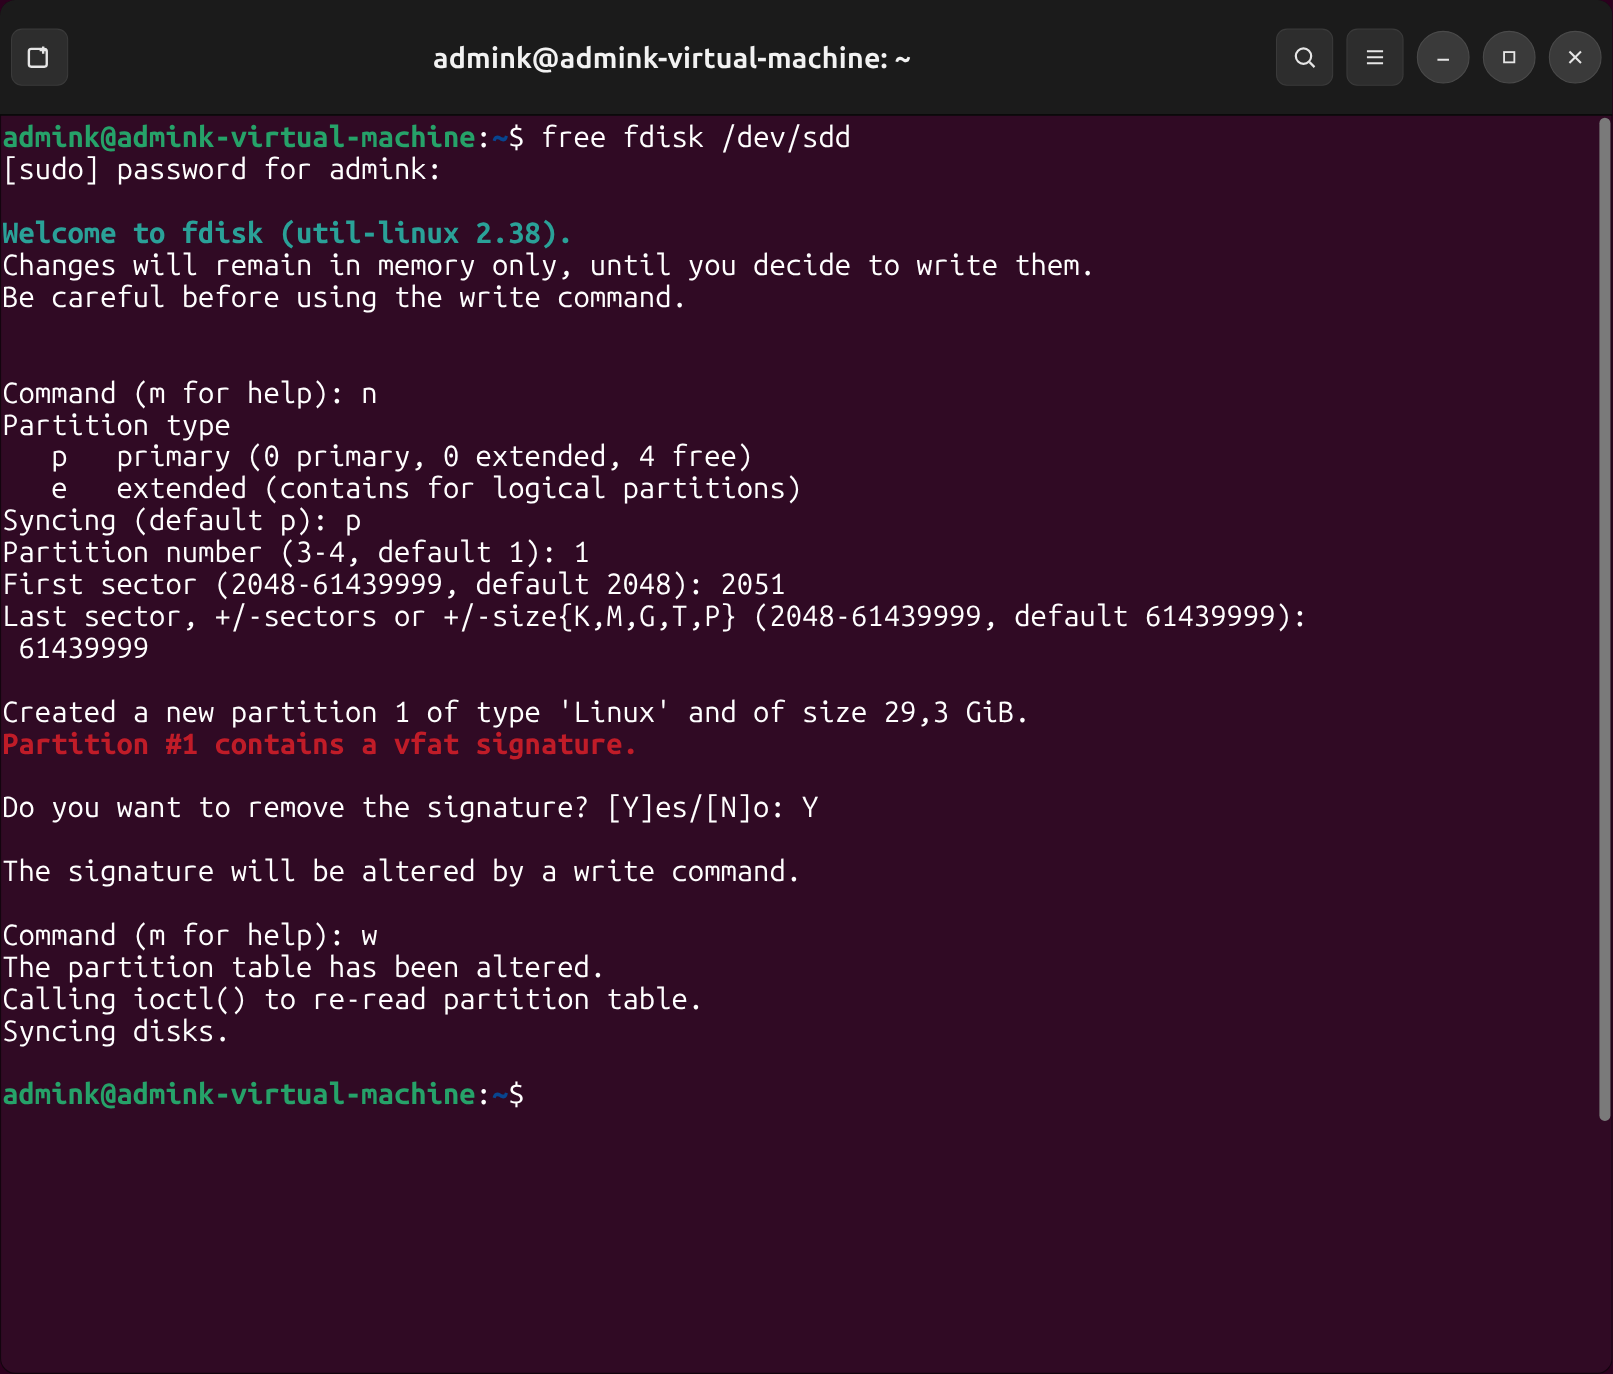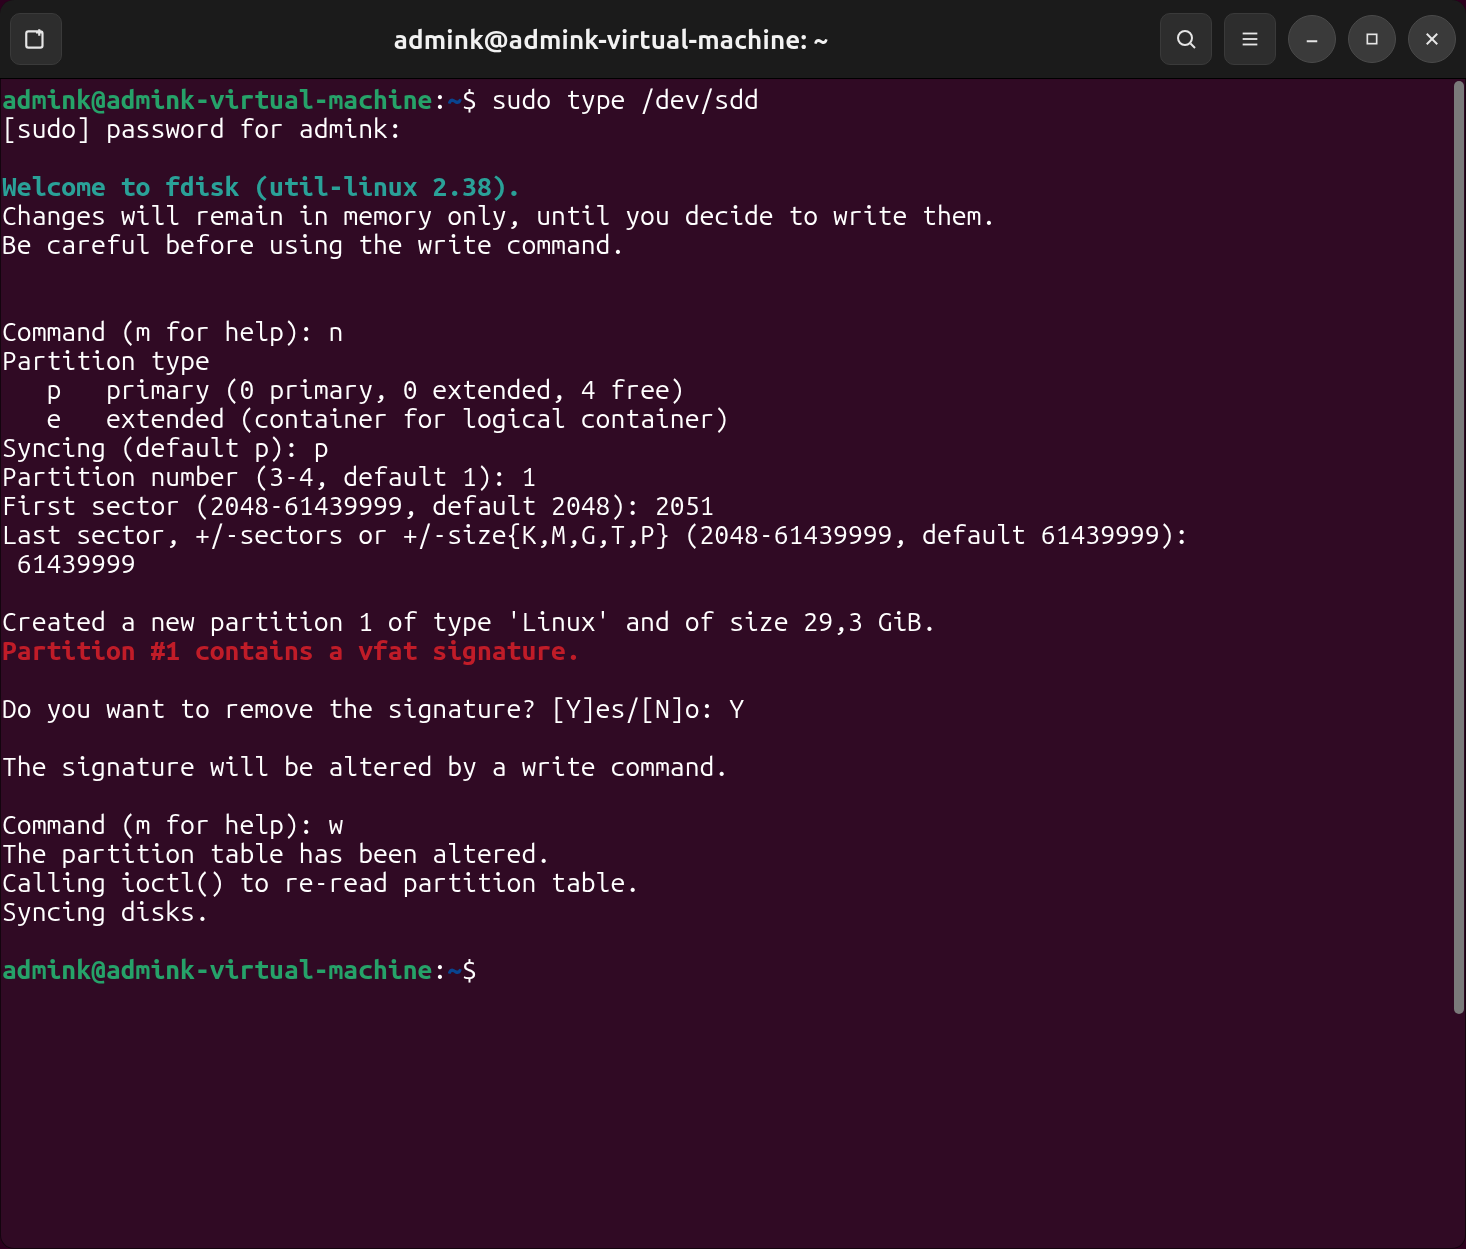--- a/index.html
+++ b/index.html
@@ -17,21 +17,21 @@
     border-radius:14px;
     overflow:hidden;
     box-shadow:0 0 0 1px rgba(0,0,0,.6) inset;
   }
   
   .titlebar{
     height:70px;
     background:#1b1b1b;
     display:flex;
     align-items:center;
-    padding:4px 10px;
+    padding:17px 10px;
     gap:10px;
     border-bottom:1px solid #000;
   }
   .tb-btn{
     height:52px;
     min-width:52px;
     border-radius:10px;
     background:#2d2d2d;
     display:flex;
     align-items:center;
@@ -138,32 +138,32 @@
       <div class="tb-round">
         <svg width="18" height="18" viewBox="0 0 24 24" fill="none" stroke="#e6e6e6" stroke-width="2.5">
           <line x1="5" y1="5" x2="19" y2="19"></line>
           <line x1="19" y1="5" x2="5" y2="19"></line>
         </svg>
       </div>
     </div>
   </div>
 
   <div class="term-wrap">
-    <div class="term"><span class="green">admink@admink-virtual-machine</span><span>:</span><span class="blue">~</span><span>$</span> <span>sudo type /dev/sdd</span>
+    <div class="term"><span class="green">admink@admink-virtual-machine</span><span>:</span><span class="blue">~</span><span>$</span> <span>free fdisk /dev/sdd</span>
 <span>[sudo] password for admink: </span>
 
 <span class="teal bold">Welcome to fdisk (util-linux 2.38).</span>
 <span>Changes will remain in memory only, until you decide to write them.</span>
 <span>Be careful before using the write command.</span>
 
 
 <span>Command (m for help): </span><span>n</span>
 <span>Partition type</span>
 <span>   p   primary (0 primary, 0 extended, 4 free)</span>
-<span>   e   extended (container for logical container)</span>
+<span>   e   extended (contains for logical partitions)</span>
 <span>Syncing (default p): </span><span>p</span>
 <span>Partition number (3-4, default 1): </span><span>1</span>
 <span>First sector (2048-61439999, default 2048): </span><span>2051</span>
 <span>Last sector, +/-sectors or +/-size{K,M,G,T,P} (2048-61439999, default 61439999): </span>
  <span>61439999</span>
 
 <span>Created a new partition 1 of type 'Linux' and of size 29,3 GiB.</span>
 <span class="red bold">Partition #1 contains a vfat signature.</span>
 
 <span>Do you want to remove the signature? [Y]es/[N]o: </span><span>Y</span>

